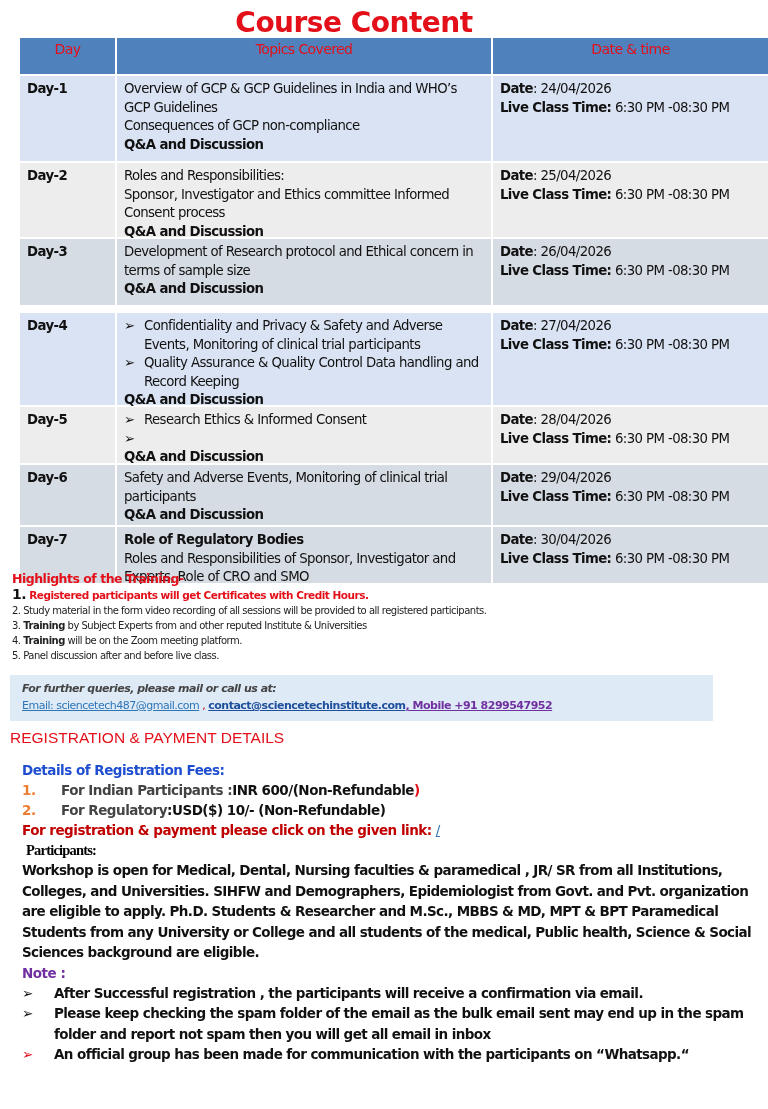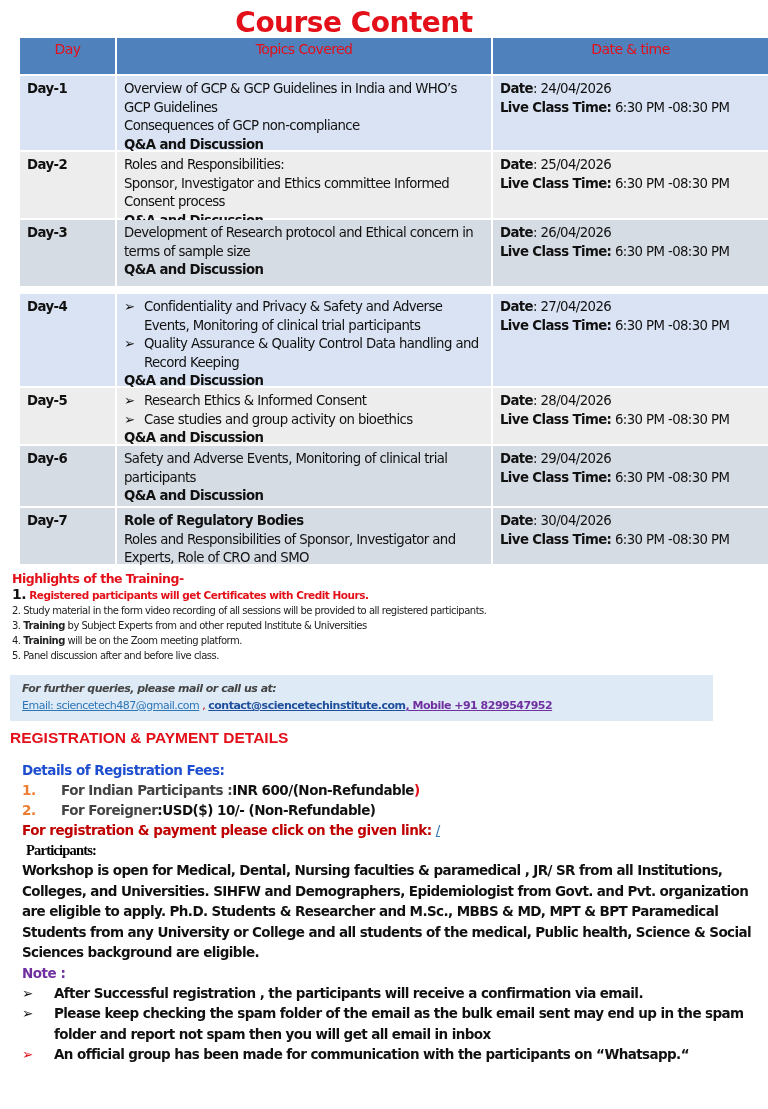--- a/index.html
+++ b/index.html
@@ -36,21 +36,21 @@
   
   .contact { position: absolute; left: 10px; top: 675px; width: 703px; height: 46px; background: #deebf7; box-sizing: border-box; padding: 6px 12px; font-family: "DejaVu Sans", sans-serif; letter-spacing: -0.5px; }
   .contact .q { font-size: 11px; font-weight: bold; color: #444; line-height: 16px; font-style: italic; }
   .contact .links { font-size: 11px; line-height: 17px; }
   .contact a { text-decoration: underline; }
   .l-email { color: #2e75b6; }
   .l-contact { color: #1f4e9c; font-weight: bold; }
   .l-mobile { color: #7030a0; font-weight: bold; }
   .sep { color: #c00000; }
   
-  .reg-head { position: absolute; left: 10px; top: 729px; font-size: 15.5px; font-weight: bold; color: #e3101a; font-family: "Liberation Sans", sans-serif; }
+  .reg-head { position: absolute; left: 10px; top: 729px; font-size: 15.5px; font-weight: normal; color: #e3101a; font-family: "Liberation Sans", sans-serif; }
   .reg { position: absolute; left: 10px; top: 760px; width: 750px; font-family: "DejaVu Sans", sans-serif; letter-spacing: -0.5px; margin-left: 12px; }
   .fees-title { color: #1f4fd0; font-weight: bold; font-size: 13.5px; line-height: 20px; }
   .fee { font-size: 13.5px; line-height: 20px; font-weight: bold; display: flex; }
   .fee .n { color: #ed7d31; width: 39px; }
   .fee .lbl { color: #444; }
   .fee .paren { color: #e3101a; }
   .reglink { color: #c00000; font-weight: bold; font-size: 13.5px; line-height: 20px; }
   .reglink a { color: #2e75b6; text-decoration: underline; font-weight: normal; }
   .part-title { color: #000000; font-weight: bold; font-family: "Liberation Serif", serif; font-size: 14.5px; line-height: 20px; margin-left: 4px; letter-spacing: -0.8px; }
   .part-body { font-size: 13.5px; line-height: 20.5px; font-weight: bold; color: #111; letter-spacing: -0.6px; }
@@ -64,34 +64,34 @@
 
 <div class="title">Course Content</div>
 
 <div class="tbl">
   <div class="row hdr">
     <div class="cell c1">Day</div>
     <div class="cell c2">Topics Covered</div>
     <div class="cell c3">Date &amp; time</div>
   </div>
 
-  <div class="row bg-blue" style="height:76px">
+  <div class="row bg-blue" style="height:87px">
     <div class="cell c1">Day-1</div>
     <div class="cell c2">
       <div>Overview of GCP &amp; GCP Guidelines in India and WHO’s GCP Guidelines</div>
       <div>Consequences of GCP non-compliance</div>
       <div class="b">Q&amp;A and Discussion</div>
     </div>
     <div class="cell c3">
       <div><span class="b">Date</span><span>: 24/04/2026</span></div>
       <div><span class="b">Live Class Time:</span><span> 6:30 PM -08:30 PM</span></div>
     </div>
   </div>
 
-  <div class="row bg-gray" style="height:68px">
+  <div class="row bg-gray" style="height:76px">
     <div class="cell c1">Day-2</div>
     <div class="cell c2">
       <div>Roles and Responsibilities:</div>
       <div>Sponsor, Investigator and Ethics committee Informed Consent process</div>
       <div class="b">Q&amp;A and Discussion</div>
     </div>
     <div class="cell c3">
       <div><span class="b">Date</span><span>: 25/04/2026</span></div>
       <div><span class="b">Live Class Time:</span><span> 6:30 PM -08:30 PM</span></div>
     </div>
@@ -132,21 +132,20 @@
 
   <div class="row bg-gray" style="height:58px">
     <div class="cell c1">Day-5</div>
     <div class="cell c2">
       <div class="bul">
           <span class="arrow">➢</span>
           <span>Research Ethics &amp; Informed Consent</span>
         </div>
       <div class="bul">
           <span class="arrow">➢</span>
-          <span> Case studies and group activity on bioethics</span>
         </div>
       <div class="b">Q&amp;A and Discussion</div>
     </div>
     <div class="cell c3">
       <div><span class="b">Date</span><span>: 28/04/2026</span></div>
       <div><span class="b">Live Class Time:</span><span> 6:30 PM -08:30 PM</span></div>
     </div>
   </div>
 
   <div class="row bg-slate" style="height:62px">
@@ -195,21 +194,21 @@
 <div class="reg">
   <div class="fees-title">Details of Registration Fees:</div>
   <div class="fee">
       <span class="n">1.</span>
       <span class="lbl">For Indian Participants : </span>
       <span>INR 600/(Non-Refundable</span>
       <span class="paren">)</span>
     </div>
   <div class="fee">
       <span class="n">2.</span>
-      <span class="lbl">For Foreigner </span>
+      <span class="lbl">For Regulatory </span>
       <span>:USD($) 10/- (Non-Refundable)</span>
     </div>
   <div class="reglink"><span>For registration &amp; payment please click on the given link: </span><a>/</a></div>
   <div class="part-title">Participants:</div>
   <div class="part-body">Workshop is open for Medical, Dental,  Nursing faculties &amp; paramedical ,  JR/ SR from all Institutions, Colleges, and Universities. SIHFW and Demographers, Epidemiologist from Govt. and Pvt. organization are eligible to apply.  Ph.D. Students &amp; Researcher and M.Sc., MBBS &amp; MD, MPT &amp; BPT  Paramedical  Students from any University or College and all students of the medical,  Public health, Science &amp; Social Sciences background are eligible.</div>
   <div class="note-title">Note :</div>
   <div class="note">
       <span class="arrow">➢</span>
       <span>After Successful registration , the participants will receive a confirmation via email.</span>
     </div>

